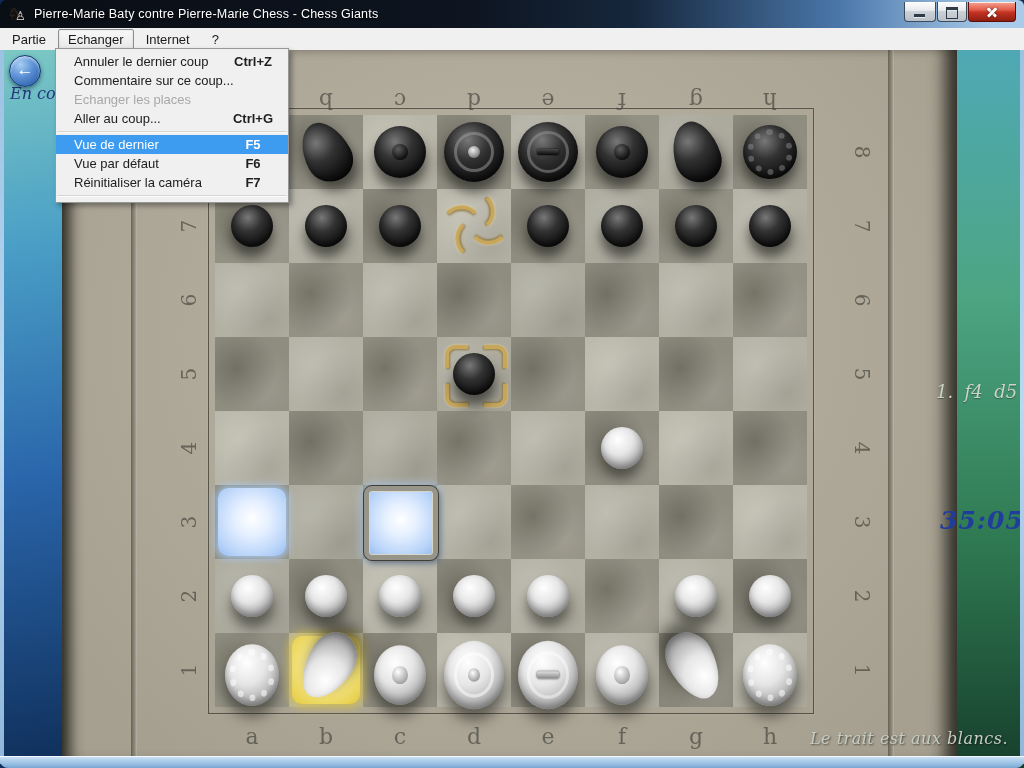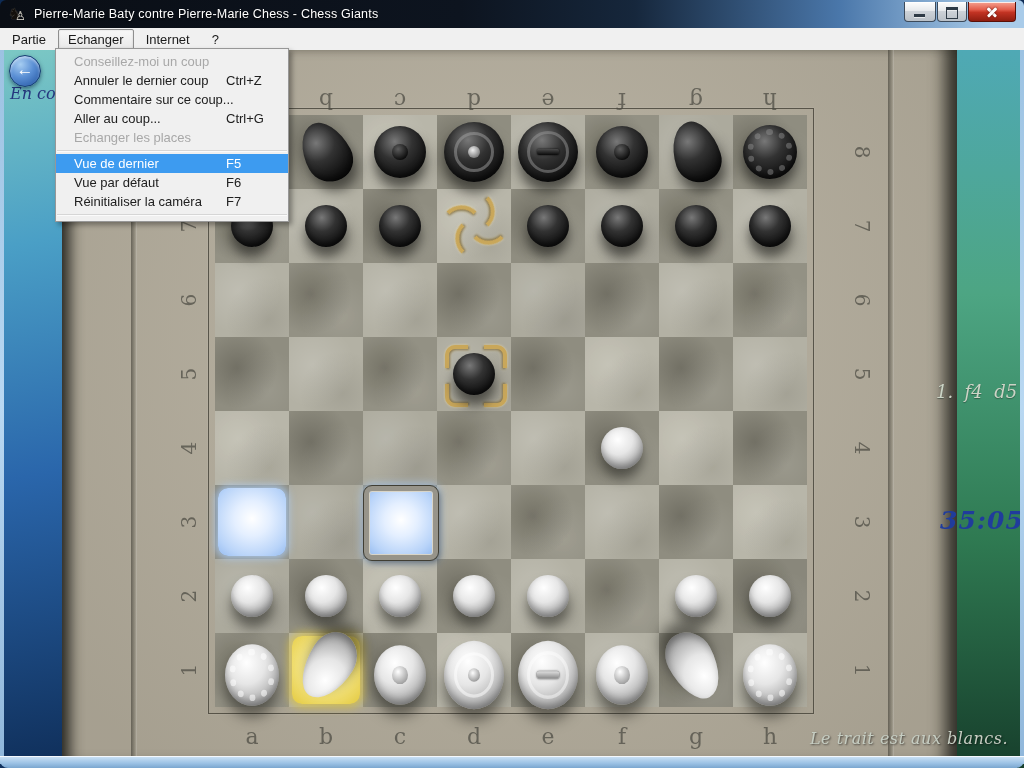--- a/index.html
+++ b/index.html
@@ -111,21 +111,21 @@
     background:radial-gradient(circle at 35% 28%,#a6cdf2 0%,#5a8fd4 45%,#1d4f9c 100%);
     border:1px solid #173c72;box-shadow:0 2px 4px rgba(0,20,50,.5), inset 0 2px 3px rgba(255,255,255,.55);
     color:#fff;font-size:17px;font-weight:bold;text-align:center;line-height:28px;cursor:pointer;}
 
   
   .menu-panel{position:absolute;left:55px;top:48px;width:232px;background:#f0f0f0;
     border:1px solid #979797;box-shadow:3px 3px 5px rgba(0,0,0,.35);z-index:50;
     font-size:13px;color:#202020;padding:3px 0;}
   .mp-row{height:19px;display:flex;align-items:center;padding:0 8px 0 18px;}
   .mp-row .lbl{flex:1;white-space:nowrap;}
-  .mp-row .sc{width:54px;text-align:left;}
+  .mp-row .sc{width:54px;text-align:center;font-weight:bold;}
   .mp-row.disabled{color:#a8a8a8;}
   .mp-row.selected{background:#3d9bf0;color:#ffffff;}
   .mp-sep{height:1px;background:#d6d6d6;margin:3px 1px;box-shadow:0 1px 0 #fbfbfb;}
 
   
   .frame-side{position:absolute;top:50px;width:4px;height:714px;z-index:60;
     background:linear-gradient(180deg,#9cc2e2,#b9d8f2 50%,#8fb6da);}
   .frame-bottom{position:absolute;left:0;top:756px;width:1024px;height:12px;z-index:60;
     background:linear-gradient(#cfe4f7,#9cc2e5 60%,#7aa6cf);border-radius:0 0 8px 8px;
     box-shadow:inset 0 1px 0 rgba(255,255,255,.8);}
@@ -287,39 +287,35 @@
   <div id="status-left" class="script">En cours</div>
   <div id="moves" class="script">1.  f4  d5</div>
   <div id="clock" class="script">35:05</div>
   <div id="status-bottom" class="script">Le trait est aux blancs.</div>
 
   <div class="back-btn">
     <span>←</span>
   </div>
 
   <div class="menu-panel" id="menu-panel">
-      <div class="mp-row disabled">
-        <span class="lbl">Conseillez-moi un coup</span>
-        <span class="sc"></span>
-      </div>
       <div class="mp-row">
         <span class="lbl">Annuler le dernier coup</span>
         <span class="sc">Ctrl+Z</span>
       </div>
       <div class="mp-row">
         <span class="lbl">Commentaire sur ce coup...</span>
         <span class="sc"></span>
-      </div>
-      <div class="mp-row">
-        <span class="lbl">Aller au coup...</span>
-        <span class="sc">Ctrl+G</span>
       </div>
       <div class="mp-row disabled">
         <span class="lbl">Echanger les places</span>
         <span class="sc"></span>
+      </div>
+      <div class="mp-row">
+        <span class="lbl">Aller au coup...</span>
+        <span class="sc">Ctrl+G</span>
       </div>
       <div class="mp-sep"></div>
       <div class="mp-row selected">
         <span class="lbl">Vue de dernier</span>
         <span class="sc">F5</span>
       </div>
       <div class="mp-row">
         <span class="lbl">Vue par défaut</span>
         <span class="sc">F6</span>
       </div>

